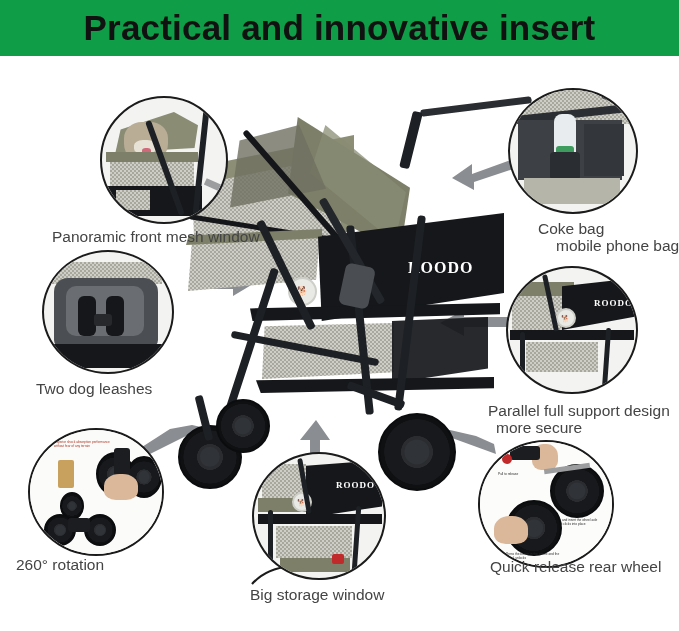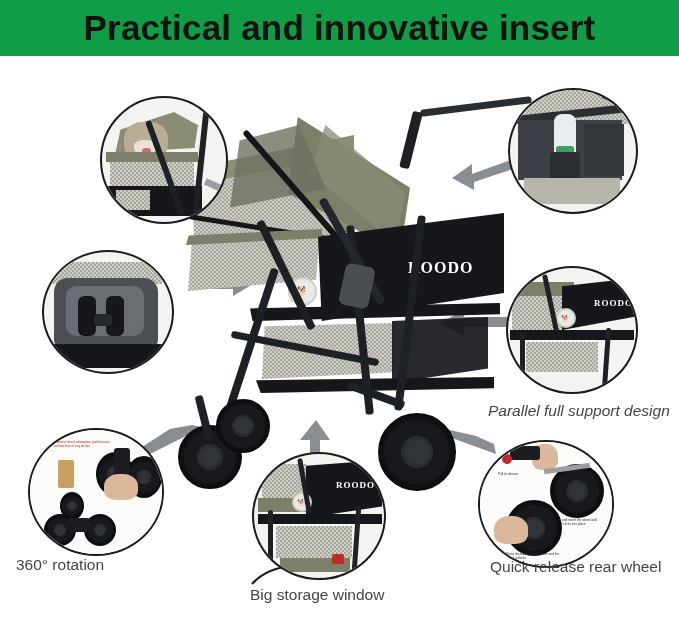--- a/index.html
+++ b/index.html
@@ -197,33 +197,39 @@
       <div style="position:absolute;left:40px;top:50px;width:9px;height:7px;background:#d06a7a;border-radius:40%;"></div>
       <div class="mesh" style="position:absolute;left:8px;top:58px;width:84px;height:30px;"></div>
       <div class="olive" style="position:absolute;left:4px;top:54px;width:92px;height:10px;"></div>
       <div class="dark" style="position:absolute;left:4px;top:88px;width:96px;height:30px;"></div>
       <div class="mesh" style="position:absolute;left:14px;top:92px;width:34px;height:20px;"></div>
       <div class="frame" style="left:96px;top:12px;width:6px;height:104px;transform:rotate(6deg);"></div>
       <div class="frame" style="left:60px;top:20px;width:6px;height:100px;transform:rotate(-20deg);"></div>
       <div style="position:absolute;left:102px;top:86px;width:30px;height:7px;background:#9b9d9f;transform:rotate(24deg);"></div>
     </div>
   </div>
+  <div class="caption" style="left:52px;top:228px;">
+    <span>Panoramic front mesh window</span>
+  </div>
 
   <div class="circle" style="left:42px;top:250px;width:128px;height:120px;">
     <div class="scene">
       <div class="mesh" style="position:absolute;left:6px;top:10px;width:112px;height:22px;"></div>
       <div style="position:absolute;left:10px;top:26px;width:104px;height:70px;background:#4b4e52;
            border-radius:14px 14px 8px 8px;"></div>
       <div style="position:absolute;left:22px;top:34px;width:78px;height:50px;background:#6a6d71;border-radius:10px;"></div>
       <div class="dark" style="position:absolute;left:34px;top:44px;width:18px;height:40px;border-radius:6px;"></div>
       <div class="dark" style="position:absolute;left:62px;top:44px;width:18px;height:40px;border-radius:6px;"></div>
       <div style="position:absolute;left:50px;top:62px;width:18px;height:12px;background:#26282b;border-radius:3px;"></div>
       <div class="dark" style="position:absolute;left:4px;top:92px;width:118px;height:24px;"></div>
     </div>
   </div>
+  <div class="caption" style="left:36px;top:380px;">
+    <span>Two dog leashes</span>
+  </div>
 
   <div class="circle" style="left:28px;top:428px;width:132px;height:124px;">
     <div class="scene" style="background:#fbfbfa;">
       <div class="microtext red" style="left:24px;top:10px;width:56px;">Superior shock absorption performance without fear of any terrain</div>
       <div style="position:absolute;left:28px;top:30px;width:16px;height:28px;background:#c8a15e;border-radius:2px;"></div>
       <div class="wheel" style="left:66px;top:22px;width:34px;height:40px;">
           <div class="hub"></div>
         </div>
       <div class="wheel" style="left:96px;top:26px;width:32px;height:38px;">
           <div class="hub"></div>
@@ -236,56 +242,61 @@
       <div class="wheel" style="left:14px;top:84px;width:28px;height:28px;">
           <div class="hub"></div>
         </div>
       <div class="wheel" style="left:54px;top:84px;width:28px;height:28px;">
           <div class="hub"></div>
         </div>
       <div style="position:absolute;left:38px;top:88px;width:22px;height:14px;background:#1b1d20;border-radius:3px;"></div>
     </div>
   </div>
   <div class="caption cap-indent2" style="left:16px;top:556px;">
-    <span>360° rotation</span>
+    <span>260° rotation</span>
   </div>
 
   <div class="circle" style="left:508px;top:88px;width:126px;height:122px;">
     <div class="scene">
       <div class="mesh" style="position:absolute;left:0;top:0;width:126px;height:34px;"></div>
       <div class="frame" style="left:2px;top:20px;width:120px;height:8px;transform:rotate(-6deg);background:#2b2e32;"></div>
       <div style="position:absolute;left:8px;top:30px;width:104px;height:60px;background:#3d4146;"></div>
       <div style="position:absolute;left:74px;top:34px;width:40px;height:52px;background:#33373b;"></div>
       <div style="position:absolute;left:44px;top:24px;width:22px;height:46px;background:#e9ecee;border-radius:8px 8px 4px 4px;"></div>
       <div style="position:absolute;left:46px;top:56px;width:18px;height:14px;background:#3f9c5f;border-radius:3px;"></div>
       <div style="position:absolute;left:40px;top:62px;width:30px;height:28px;background:#2a2d31;border-radius:4px;"></div>
       <div style="position:absolute;left:14px;top:88px;width:96px;height:26px;background:#b6b5a9;"></div>
       <div style="position:absolute;left:92px;top:6px;width:34px;height:8px;background:#1d2024;transform:rotate(20deg);"></div>
     </div>
   </div>
+  <div class="caption cap-indent" style="left:538px;top:220px;">
+    <span>Coke bag</span>
+    <span class="l2">mobile phone bag</span>
+  </div>
 
   <div class="circle" style="left:506px;top:266px;width:128px;height:124px;">
     <div class="scene">
       <div class="olive" style="position:absolute;left:6px;top:14px;width:60px;height:16px;"></div>
       <div class="mesh" style="position:absolute;left:4px;top:28px;width:52px;height:36px;"></div>
       <div class="dark" style="position:absolute;left:54px;top:10px;width:74px;height:52px;
            clip-path:polygon(0 16%,100% 0,100% 74%,0 100%);"></div>
       <div class="roodo" style="left:86px;top:30px;font-size:9px;">ROODO</div>
       <div class="badge" style="left:48px;top:40px;width:16px;height:16px;">
         <span class="dog" style="font-size:7px;">🐕</span>
       </div>
       <div class="dark" style="position:absolute;left:2px;top:62px;width:124px;height:10px;"></div>
       <div class="mesh" style="position:absolute;left:18px;top:74px;width:72px;height:30px;"></div>
       <div class="frame" style="left:12px;top:64px;width:5px;height:58px;"></div>
       <div class="frame" style="left:96px;top:60px;width:5px;height:62px;transform:rotate(4deg);"></div>
       <div class="frame" style="left:40px;top:6px;width:5px;height:58px;transform:rotate(-12deg);"></div>
     </div>
   </div>
-  <div class="caption cap-indent2" style="left:488px;top:402px;font-style:italic;">
+  <div class="caption cap-indent2" style="left:488px;top:402px;">
     <span>Parallel full support design</span>
+    <span class="l2">more secure</span>
   </div>
 
   <div class="circle" style="left:478px;top:440px;width:132px;height:124px;">
     <div class="scene" style="background:#fcfcfb;">
       <div class="hand" style="left:52px;top:2px;width:26px;height:26px;"></div>
       <div style="position:absolute;left:30px;top:4px;width:30px;height:14px;background:#1b1d20;border-radius:3px;"></div>
       <div style="position:absolute;left:22px;top:12px;width:10px;height:10px;background:#c02a2a;border-radius:50%;"></div>
       <div class="microtext dk" style="left:18px;top:30px;width:36px;">Pull to release</div>
       <div class="wheel" style="left:70px;top:22px;width:50px;height:50px;">
           <div class="hub"></div>

